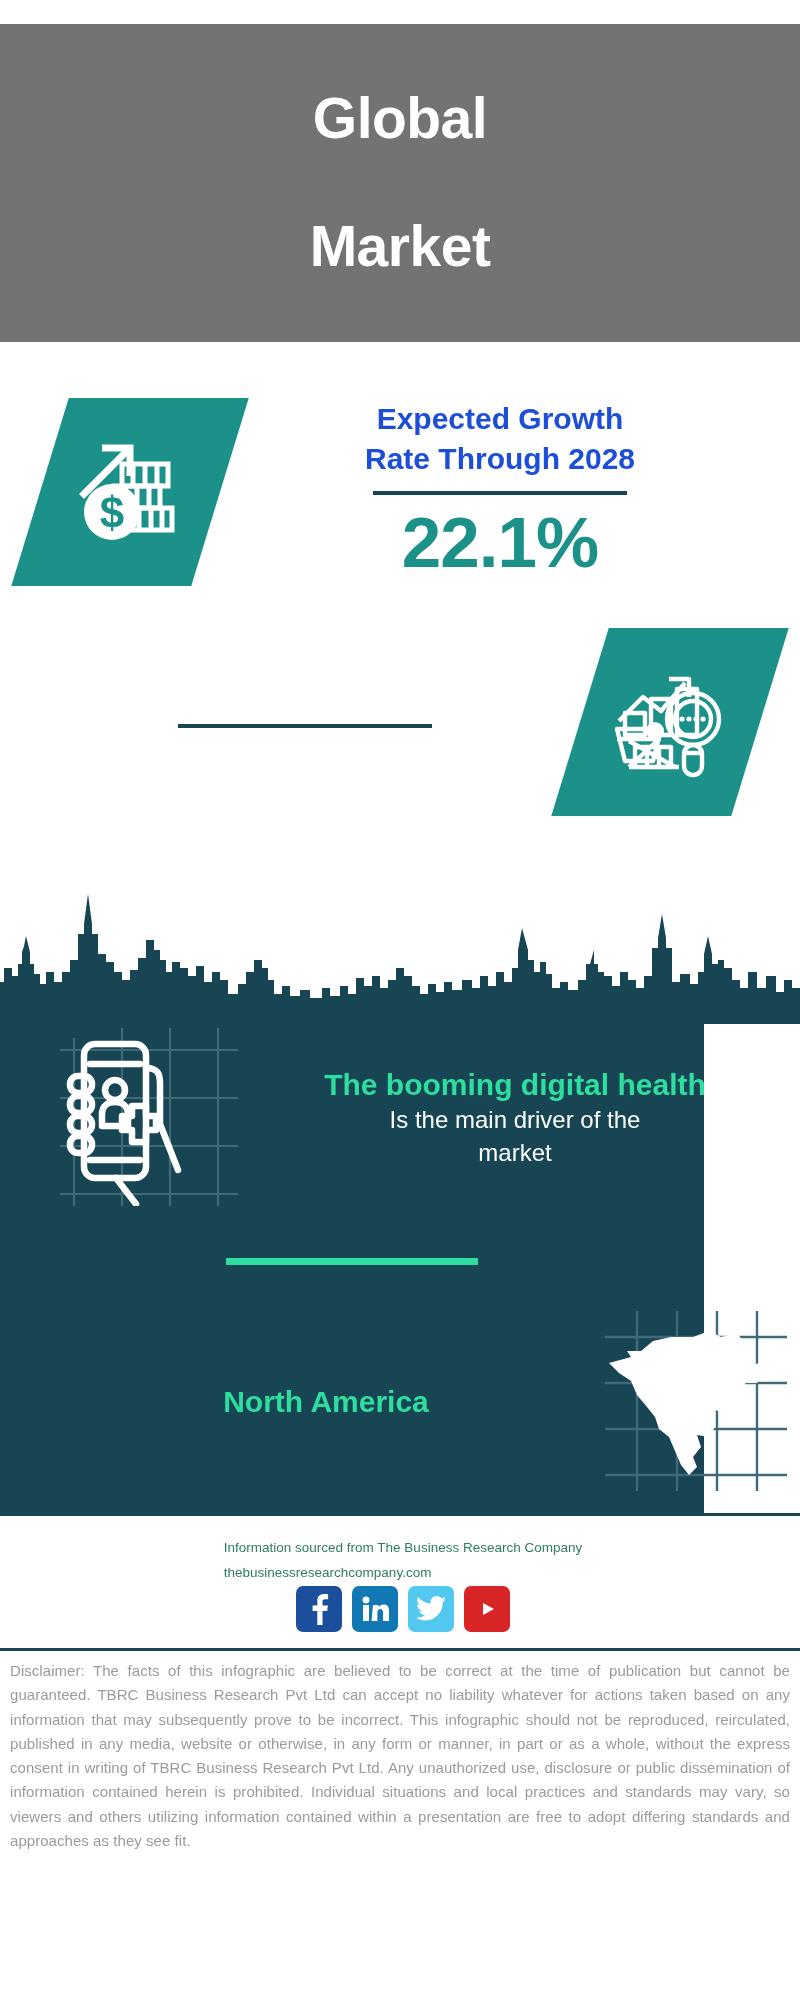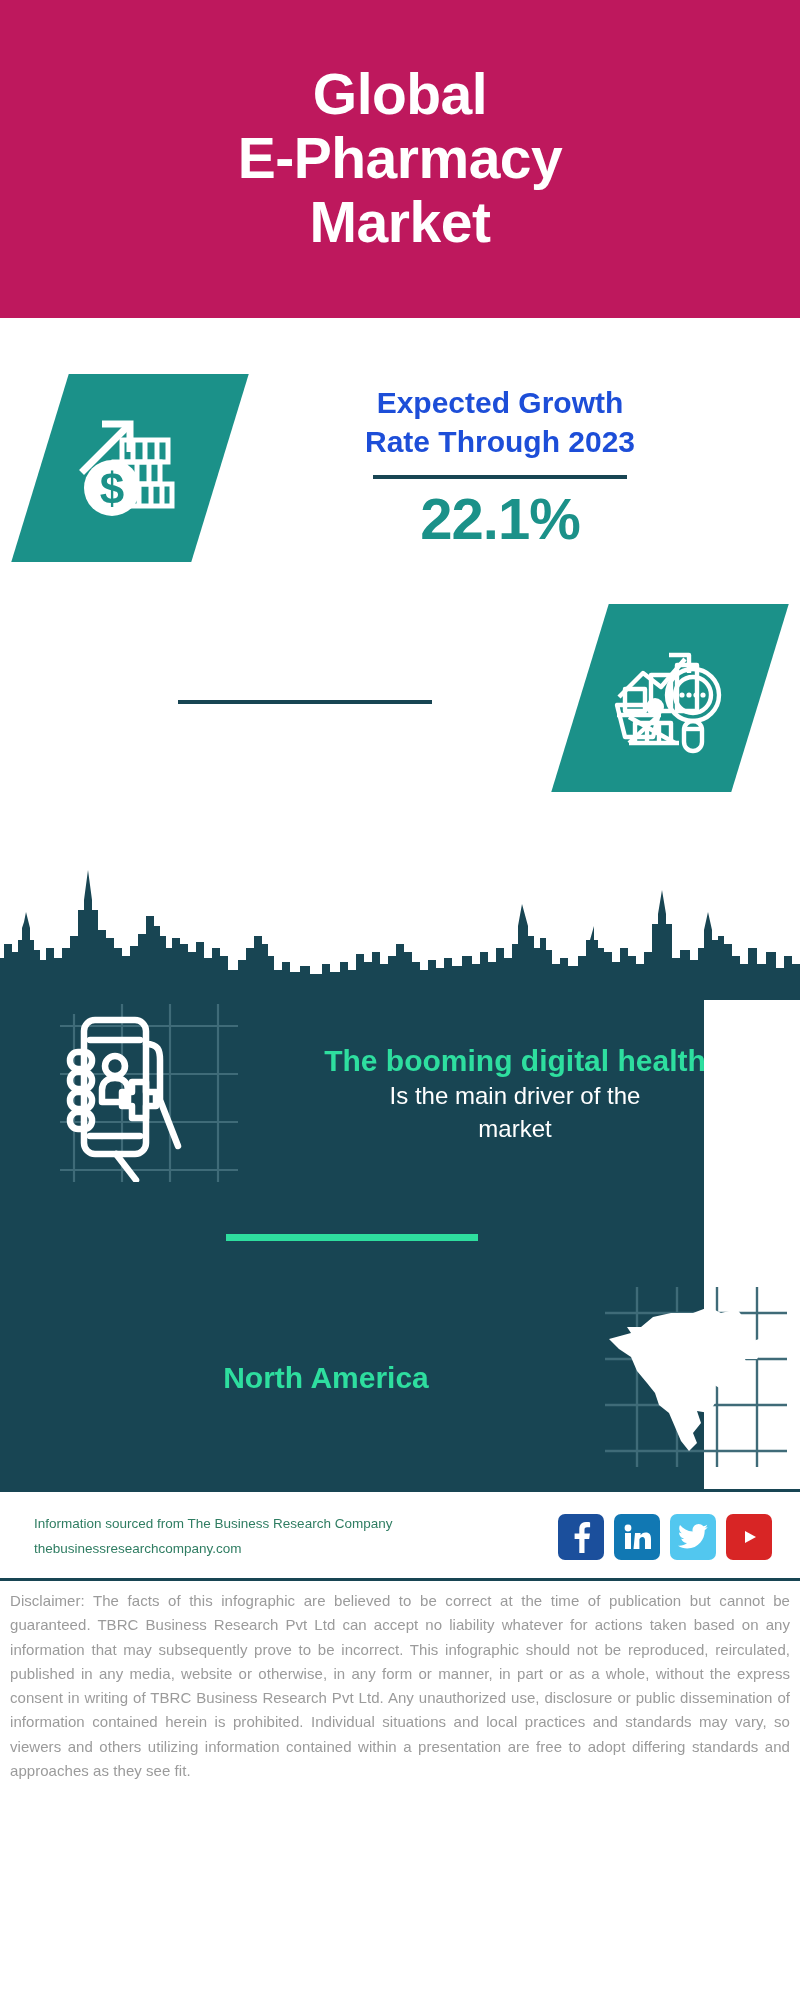--- a/index.html
+++ b/index.html
@@ -8,28 +8,29 @@
     font-family: "Liberation Sans", sans-serif;
     background:#ffffff;
     width:800px;
     height:2000px;
     overflow:hidden;
   }
   .page { position:relative; width:800px; height:2000px; background:#ffffff; }
 
   
   .header {
-    background:#be185d;
+    background:#737373;
     width:800px;
     height:318px;
     display:flex;
     align-items:center;
     justify-content:center;
     flex-direction:column;
     padding:0 40px;
+    margin-top:24px;
   }
   .header h1 {
     color:#ffffff;
     font-size:57px;
     line-height:1.12;
     font-weight:bold;
     text-align:center;
     letter-spacing:-0.5px;
   }
 
@@ -59,21 +60,21 @@
     font-weight:bold;
     line-height:1.32;
   }
   .rule {
     width:254px; height:4px;
     background:#184553;
     margin:13px auto 6px auto;
   }
   .stat-value {
     color:#1b9189;
-    font-size:58px;
+    font-size:71px;
     font-weight:bold;
     line-height:1.18;
     letter-spacing:-1px;
   }
 
   
   .skyline-wrap { width:800px; height:0; position:relative; }
   .skyline { display:block; width:800px; height:148px; position:absolute; bottom:0; left:0; }
 
   
@@ -113,20 +114,21 @@
 
   
   .footer {
     background:#ffffff;
     width:800px;
     padding:20px 28px 16px 34px;
     display:flex;
     align-items:center;
     justify-content:space-between;
     border-top:3px solid #184553;
+    flex-direction:column;
   }
   .footer-src { color:#2f7d62; font-size:13.5px; line-height:1.85; }
   .social { display:flex; gap:10px; align-items:center; }
   .sicon { width:46px; height:46px; border-radius:7px; display:flex; align-items:center; justify-content:center; }
 
   
   .disclaimer {
     border-top:3px solid #184553;
     padding:8px 10px 0 10px;
     color:#9b9b9b;
@@ -137,21 +139,21 @@
   }
 </style>
 </head>
 <body>
 
 <div class="page">
 
   <div class="header">
     <h1>
       <span>Global</span><br>
-      <span>E-Pharmacy</span><br>
+      <br>
       <span>Market</span>
     </h1>
   </div>
 
   <div class="white-band">
 
     <div class="stat-row one">
       <div class="para">
         <div class="para-shape">
           <div class="para-inner">
@@ -176,21 +178,21 @@
               </g>
               <circle cx="42" cy="80" r="28" fill="#ffffff"></circle>
               <text x="42" y="96" font-size="44" font-family="Liberation Sans, sans-serif" font-weight="bold" fill="#1b9189" text-anchor="middle">$</text>
             </svg>
           </div>
         </div>
       </div>
       <div class="stat-text">
         <div class="stat-title">
           <span>Expected Growth</span><br>
-          <span>Rate Through 2023</span>
+          <span>Rate Through 2028</span>
         </div>
         <div class="rule"></div>
         <div class="stat-value">22.1%</div>
       </div>
     </div>
 
     <div class="stat-row two">
       <div class="stat-text">
         <div class="rule"></div>
       </div>

